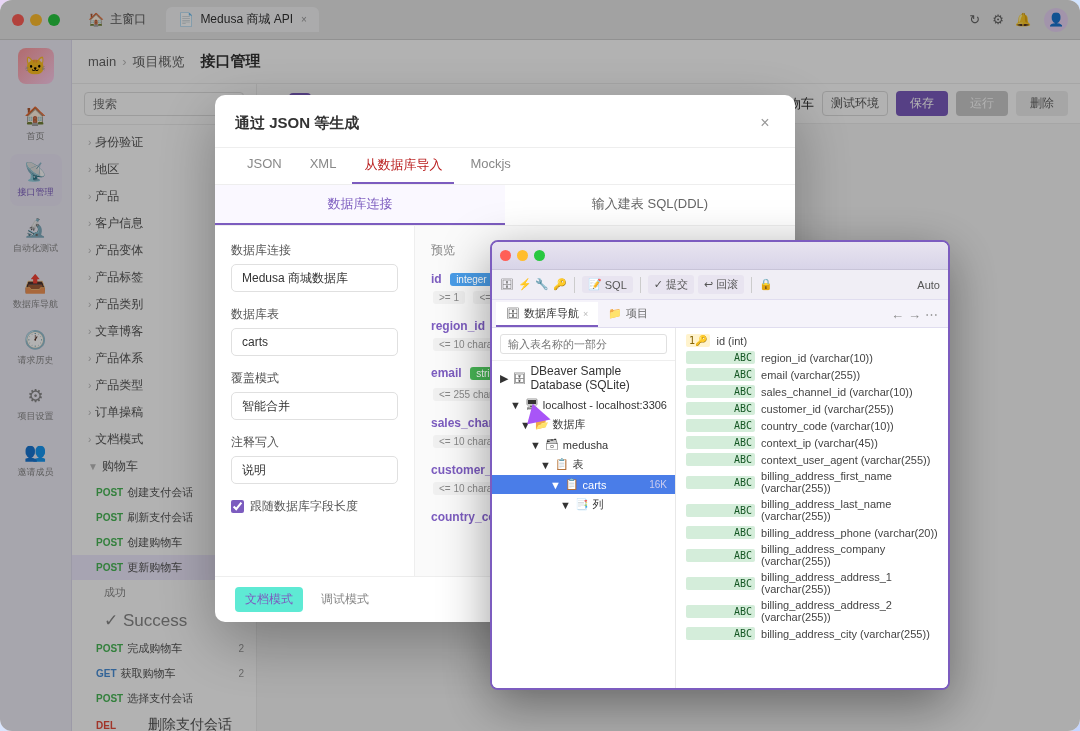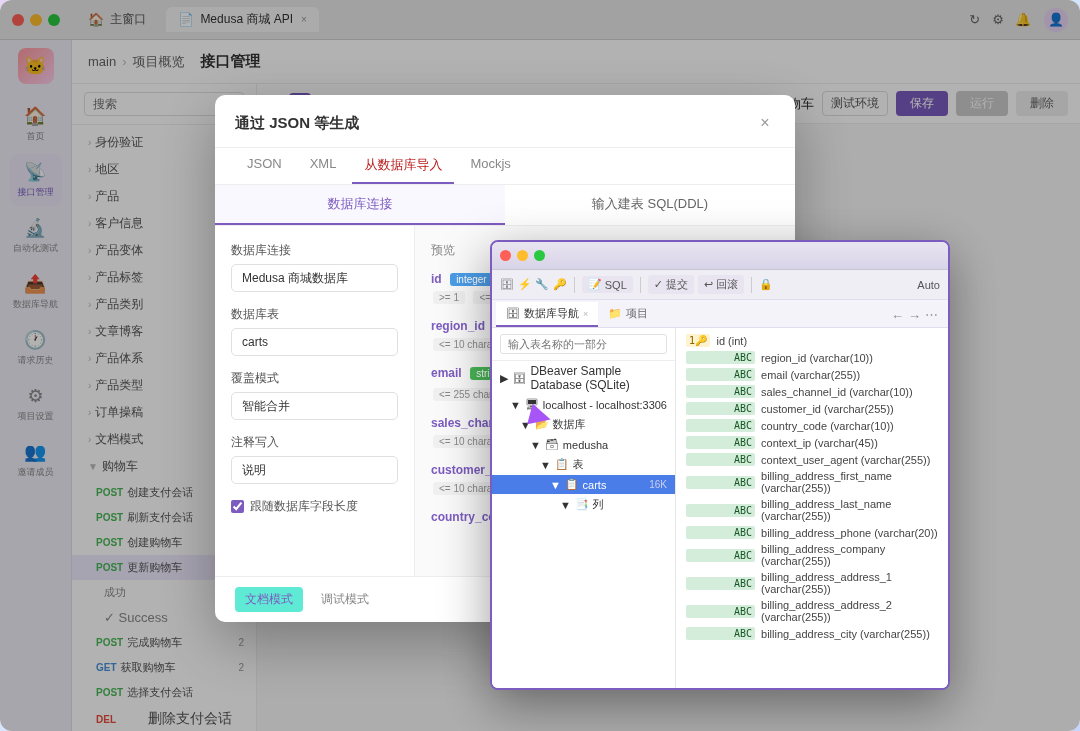--- a/index.html
+++ b/index.html
@@ -793,21 +793,21 @@
               <span style="font-size:11px;">创建购物车</span>
             </div>
             <div class="nav-item method-post" style="padding-left:24px; background:#f0ebff;">
               <span class="method-tag">POST</span>
               <span style="font-size:11px;">更新购物车</span>
             </div>
             <div class="nav-item" style="padding-left:32px;">
               <span style="color:#888;font-size:11px;">成功</span>
             </div>
             <div class="nav-item" style="padding-left:32px;">
-              <span style="color:#888;font-size:13px;">✓ Success</span>
+              <span style="color:#888;font-size:17px;">✓ Success</span>
             </div>
             <div class="nav-item method-post" style="padding-left:24px;">
               <span class="method-tag">POST</span>
               <span style="font-size:11px;">完成购物车</span>
               <span class="nav-badge">2</span>
             </div>
             <div class="nav-item method-get" style="padding-left:24px;">
               <span class="method-tag">GET</span>
               <span style="font-size:11px;">获取购物车</span>
               <span class="nav-badge">2</span>

